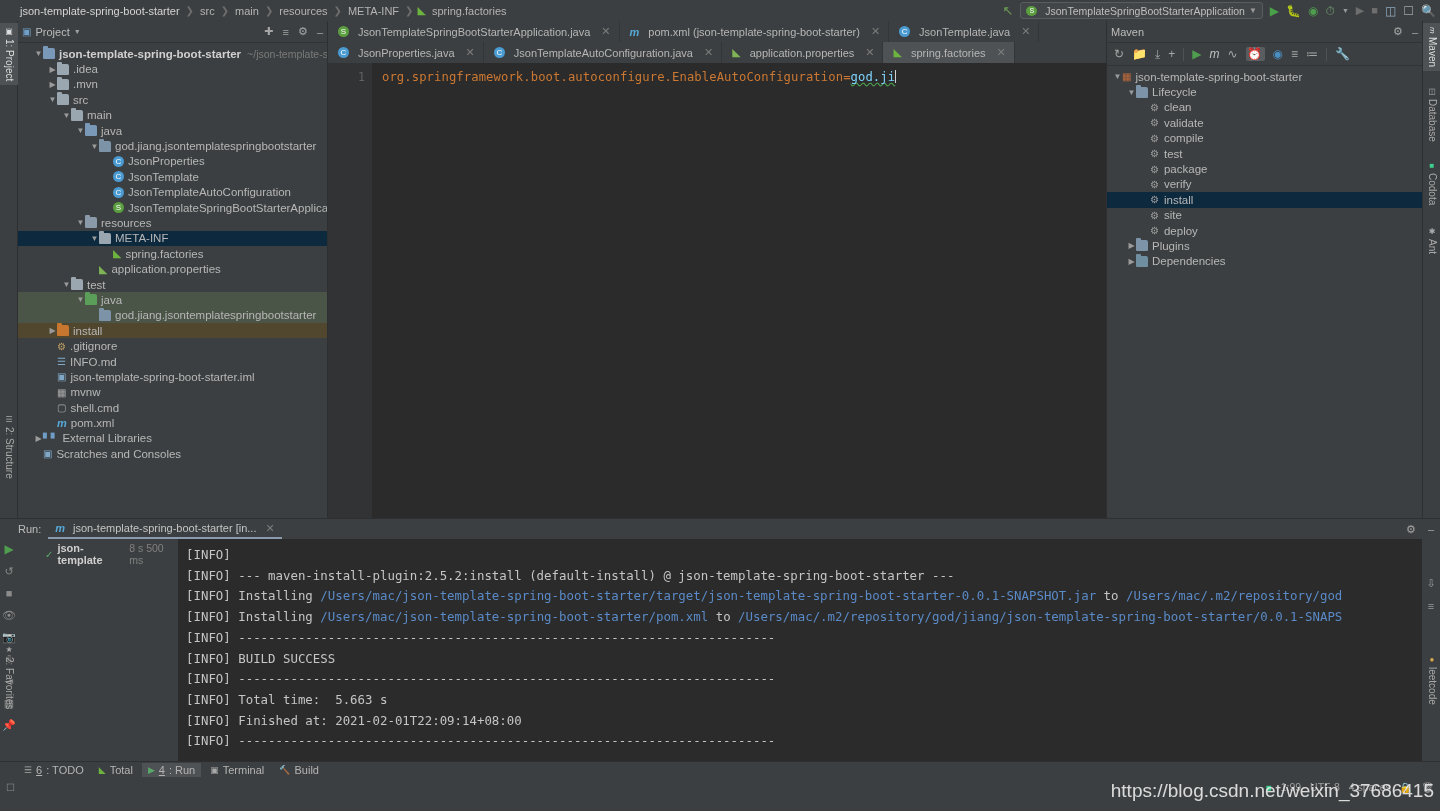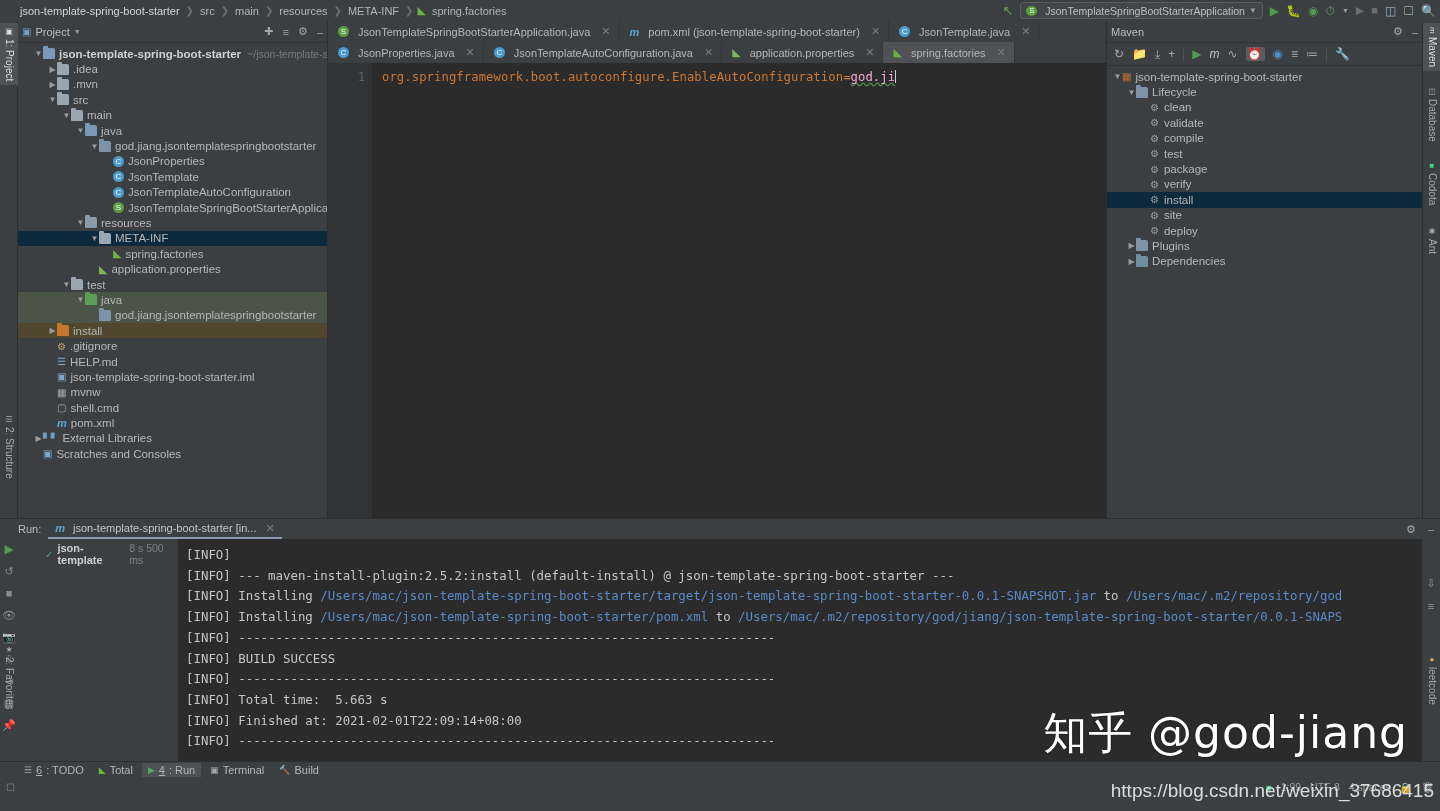--- a/index.html
+++ b/index.html
@@ -93,21 +93,21 @@
   .tabrow.second .etab { background: #3c3f41; }
   .tabrow.second .etab.active { background: #4e5254; box-shadow: inset 0 -2px 0 #4e5254; }
   .code-area { flex: 1; background: #2b2b2b; display: flex; position: relative; }
   .gutter { width: 44px; background: #313335; color: #606366; font-family: "DejaVu Sans Mono", monospace;
             font-size: 11.5px; text-align: right; padding: 7px 7px 0 0; }
   .code {
     flex: 1; padding: 7px 0 0 10px; font-family: "DejaVu Sans Mono", monospace;
     font-size: 12.2px; color: #a9b7c6; white-space: pre; letter-spacing: 0.1px;
   }
   .tok-prop { color: #cc7832; }
-  .tok-val { color: #f9a8d4; }
+  .tok-val { color: #7dd3fc; }
   .caret { display:inline-block; width:1px; height:13px; background:#d0d0d0; vertical-align:-2px; }
   .squig { text-decoration: underline wavy #4c9b4c; text-decoration-skip-ink: none; }
 
   
   .maven-panel { width: 316px; flex: 0 0 316px; background: #3c3f41; border-left: 1px solid #2e2f30;
                  display: flex; flex-direction: column; }
   .maven-toolbar { height: 23px; display: flex; align-items: center; gap: 8px; padding: 0 7px;
                    border-bottom: 1px solid #313335; }
   .mt-ic { font-size: 12px; color: #a6a6a6; line-height: 1; }
   .mt-ic.sel { background: #5a5d5f; border-radius: 2px; padding: 1px 2px; }
@@ -354,21 +354,21 @@
             <span class="lbl">install</span>
           </div>
           <div class="row" style="padding-left: 30px;">
             <span class="tw"></span>
             <span class="gen-ic" style="color:#c0a062">⚙</span>
             <span class="lbl">.gitignore</span>
           </div>
           <div class="row" style="padding-left: 30px;">
             <span class="tw"></span>
             <span class="gen-ic" style="color:#7fa8c8">☰</span>
-            <span class="lbl">HELP.md</span>
+            <span class="lbl">INFO.md</span>
           </div>
           <div class="row" style="padding-left: 30px;">
             <span class="tw"></span>
             <span class="gen-ic" style="color:#7fa8c8">▣</span>
             <span class="lbl">json-template-spring-boot-starter.iml</span>
           </div>
           <div class="row" style="padding-left: 30px;">
             <span class="tw"></span>
             <span class="gen-ic" style="color:#a8a8a8">▦</span>
             <span class="lbl">mvnw</span>
@@ -631,15 +631,14 @@
     <span class="status-right">
       <span style="color:#3ecf8e;font-size:10px;">■</span>
       <span>1:99</span>
       <span>UTF-8</span>
       <span>4 spaces</span>
       <span style="font-size:10px;">🔒</span>
       <span style="font-size:10px;">🗑</span>
     </span>
   </div>
 
-  <div class="wm-zhihu">知乎 @god-jiang</div>
   <div class="wm-csdn">https://blog.csdn.net/weixin_37686415</div>
 </div>
 
 </body></html>

